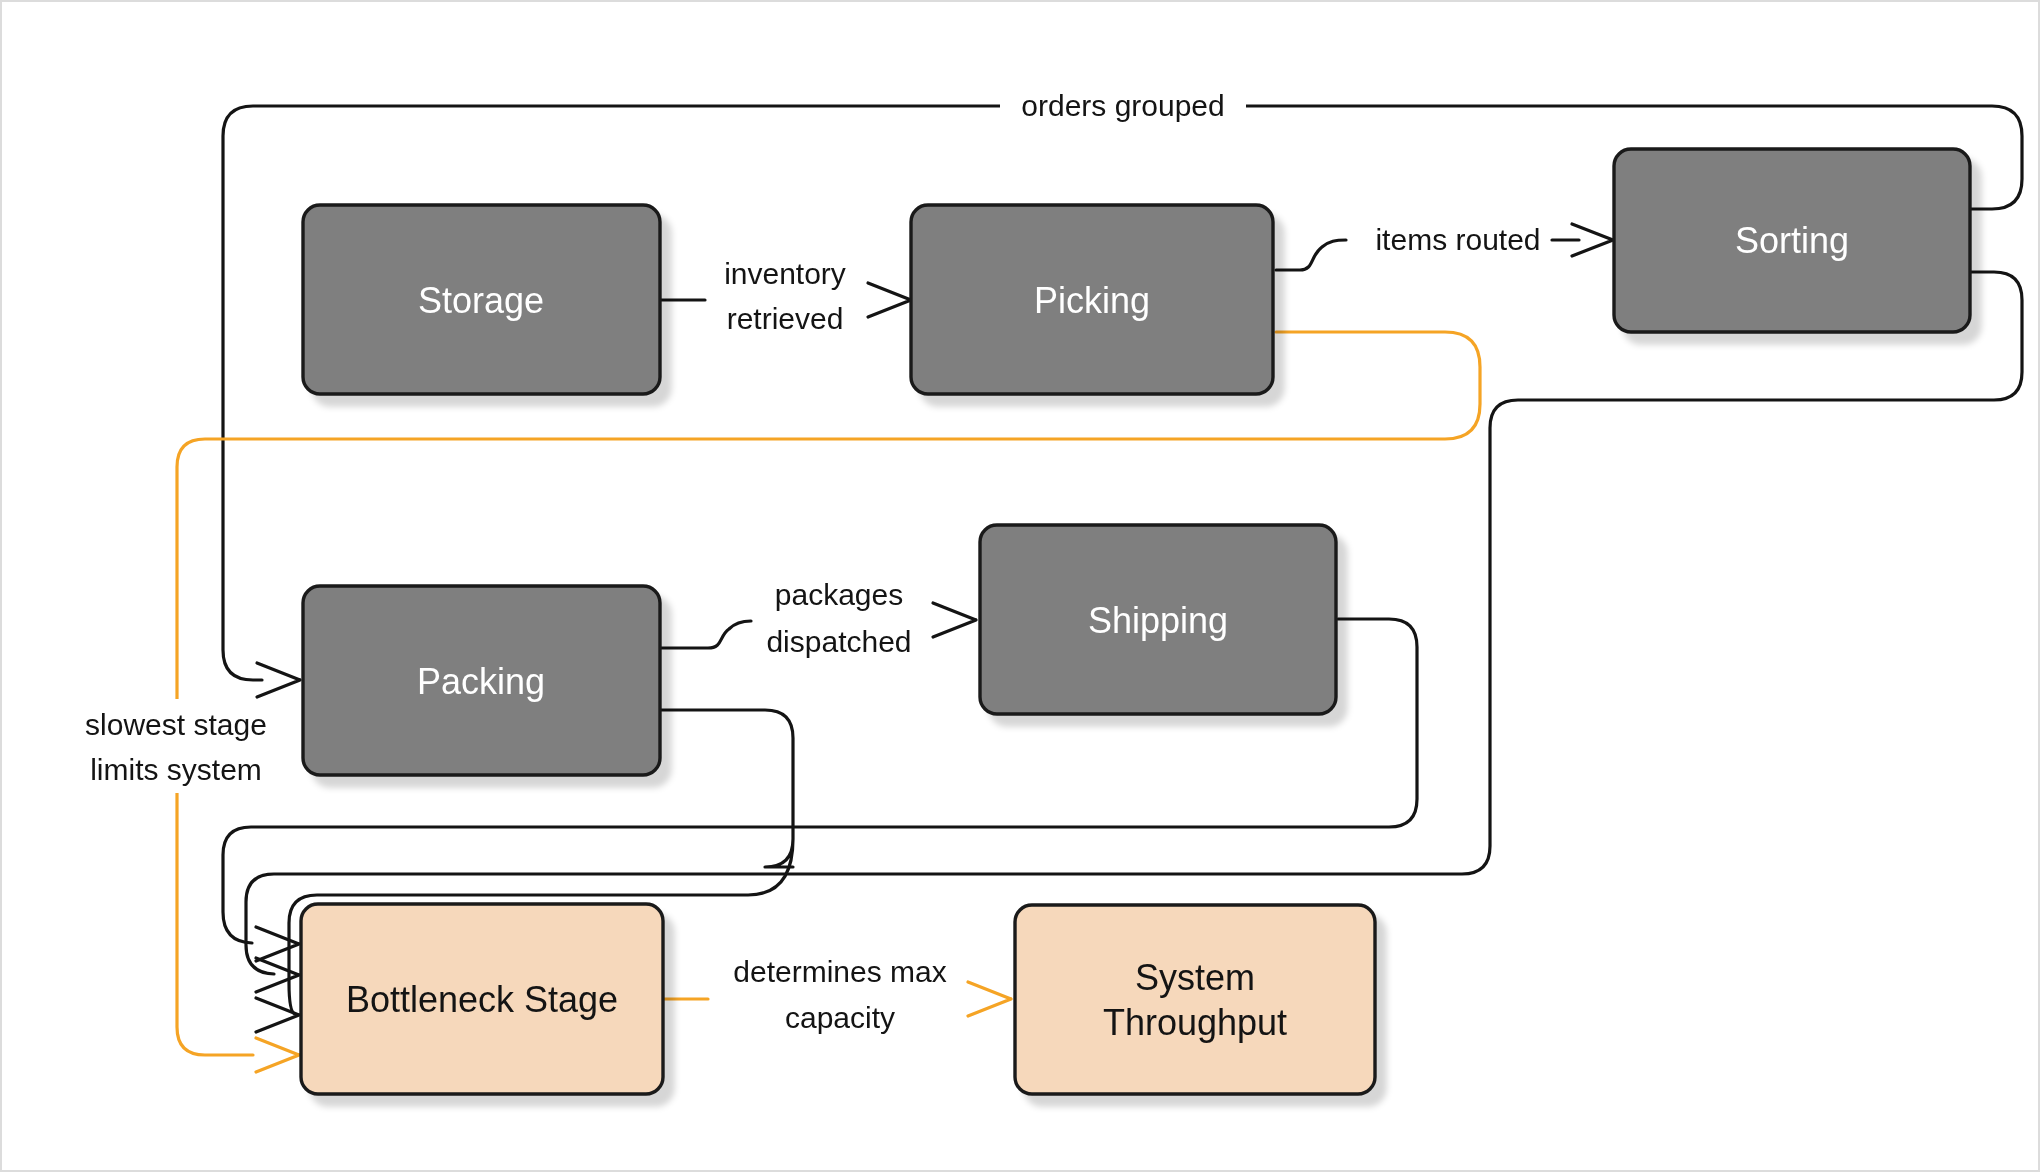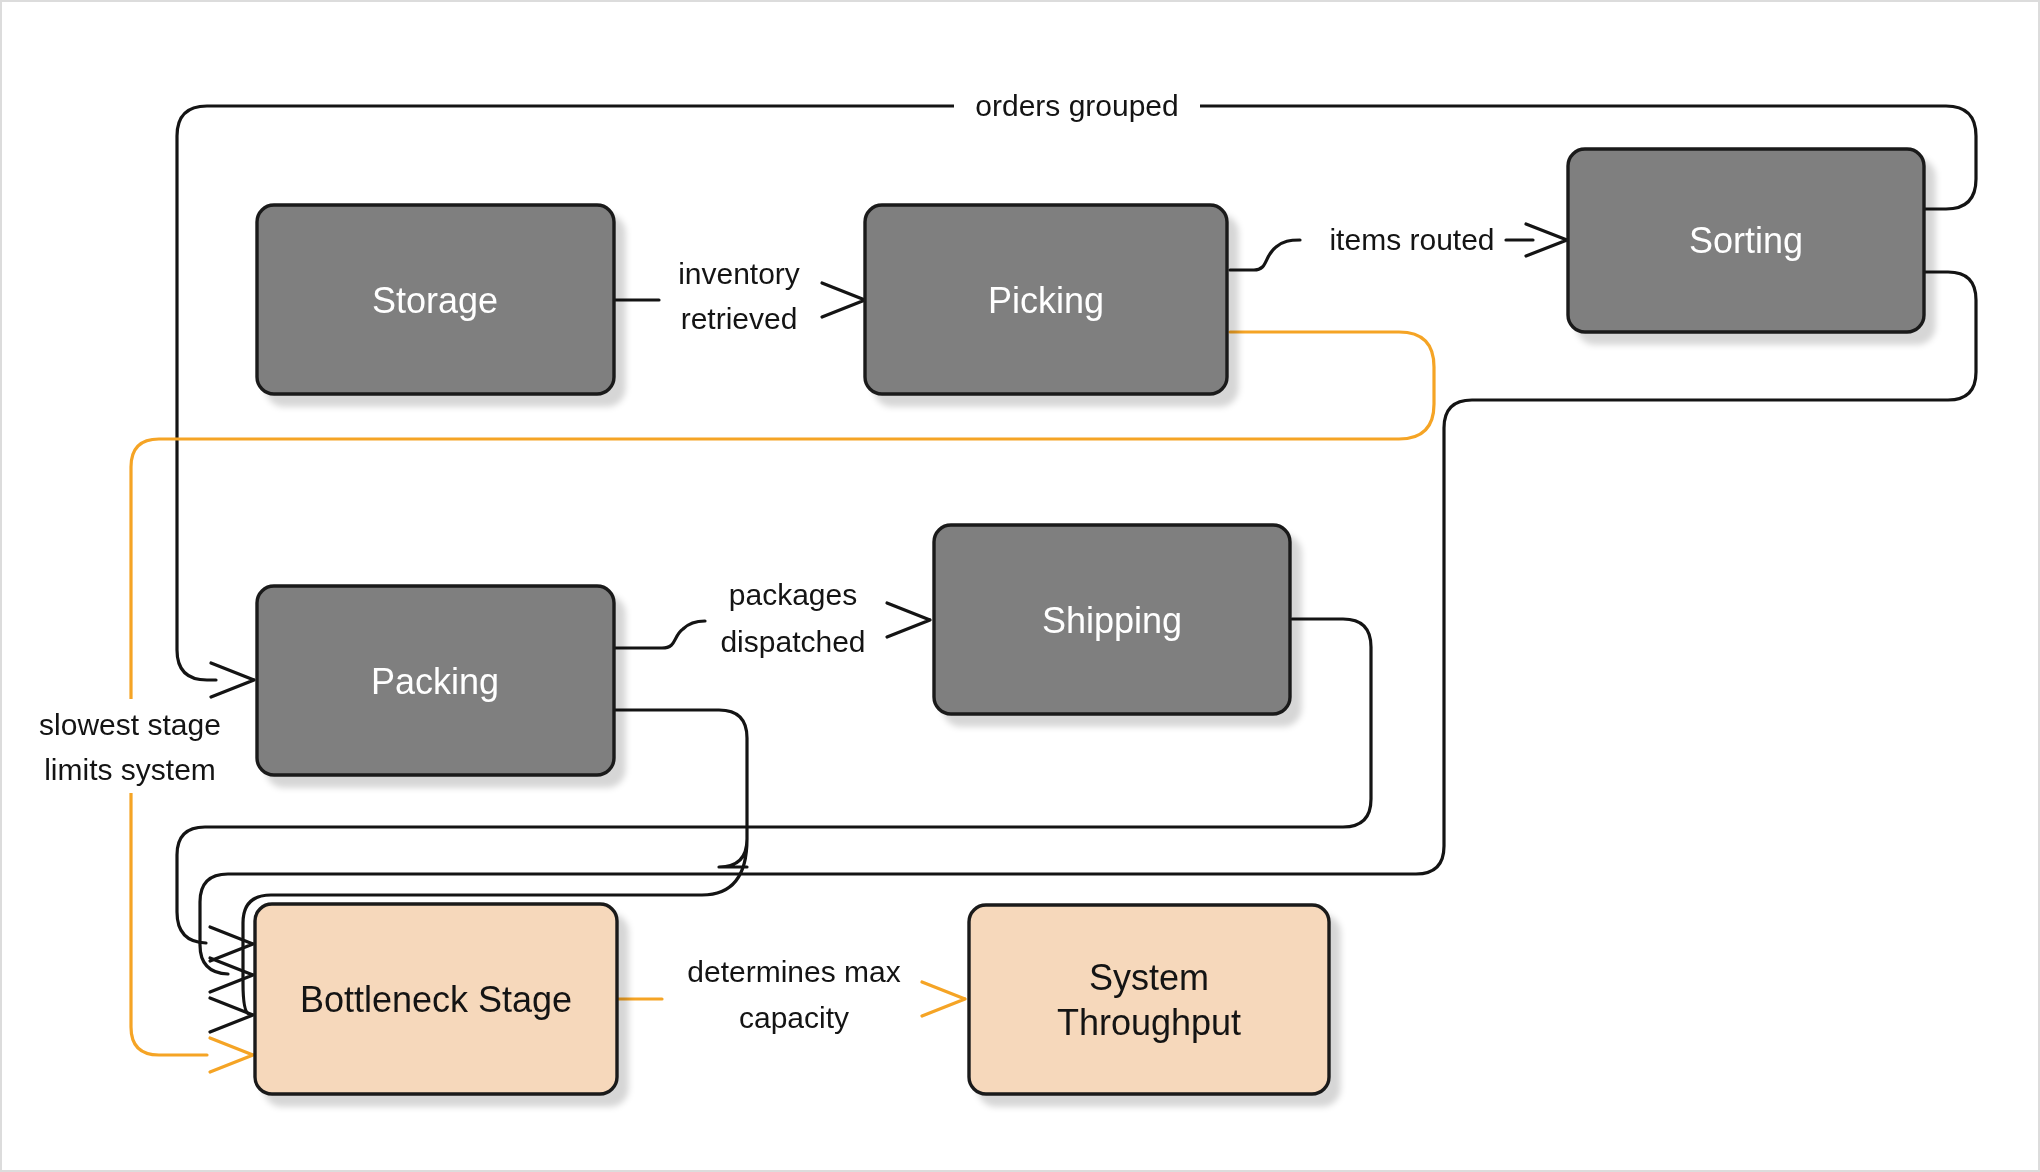--- a/index.html
+++ b/index.html
@@ -11,20 +11,21 @@
     overflow: hidden;
     font-family: "Liberation Sans", "DejaVu Sans", sans-serif;
   }
   .canvas {
     position: relative;
     width: 2040px;
     height: 1172px;
     background: #ffffff;
     box-sizing: border-box;
     border: 2px solid #dcdcdc;
+    padding-left: 46px;
   }
   svg { display: block; }
   .edge {
     fill: none;
     stroke: #141414;
     stroke-width: 3.2;
     stroke-linecap: round;
     stroke-linejoin: round;
   }
   .edge.highlight { stroke: #F5A425; }

